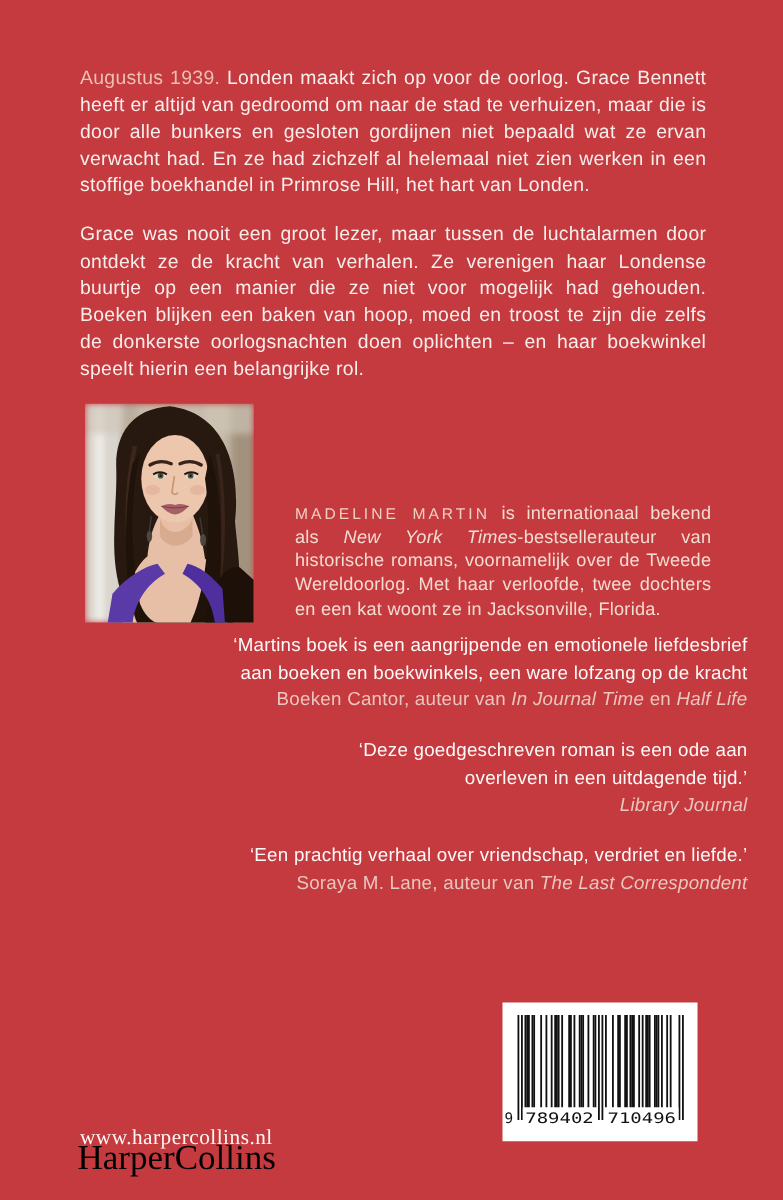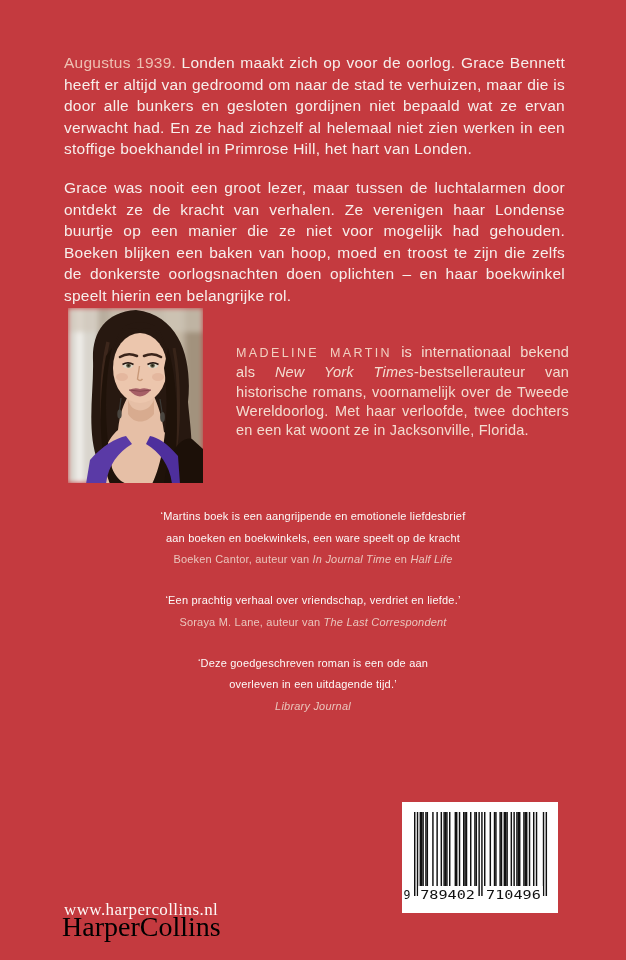--- a/index.html
+++ b/index.html
@@ -17,35 +17,35 @@
   .synopsis {
     position:absolute; top:52px; left:64px; width:501px;
     color:#f7eeeb; font-size:15.5px; line-height:21.6px;
     text-align:justify; letter-spacing:0.25px;
   }
   .synopsis p { margin:0; }
   .synopsis p + p { margin-top:17px; }
   .accent { color:#eec0b2; }
 
   
-  .author { position:absolute; top:308px; left:68px; width:501px; display:flex; }
+  .author { position:absolute; top:323px; left:68px; width:501px; display:flex;align-items:flex-end; }
   .photo { width:135px; height:175px; flex:0 0 135px; display:block; }
   .bio {
     margin:0 0 0 33px; padding-top:35px; width:333px;
     color:#f3dcd0; font-size:14.5px; line-height:19.3px;
     text-align:justify; letter-spacing:0.2px;
   }
   .author-name { font-size:12.5px; letter-spacing:2.4px; color:#f1cfc0; }
   .it { font-style:italic; }
 
   
   .quotes {
     position:absolute; top:506px; left:28px; width:570px;
-    text-align:center; color:#fcf9f8;
-    font-size:11px; line-height:21.7px; letter-spacing:0.2px;
+    text-align:right; color:#fcf9f8;
+    font-size:15px; line-height:21.7px; letter-spacing:0.2px;
   }
   .quote { margin-bottom:19px; }
   .attr { color:#eac6bd; }
 
   
   .logo {
     position:absolute; left:62px; top:913px; line-height:1;
     color:#000000; font-family:"Liberation Serif", serif; font-size:28px;
   }
   .website {
@@ -134,31 +134,31 @@
 
       <path d="M18 176 L22 152 C34 138 48 130 58 128 L64 136 C50 144 40 158 38 176 Z" fill="#5a3aa6"></path>
       <path d="M112 176 L110 148 C98 134 90 130 82 128 L78 136 C92 144 102 158 104 176 Z" fill="#4e2f9d"></path>
     </svg>
     <p class="bio"><span class="author-name">MADELINE MARTIN</span><span> is internationaal bekend als </span><span class="it">New York Times</span><span>-bestsellerauteur van historische romans, voornamelijk over de Tweede Wereldoorlog. Met haar verloofde, twee dochters en een kat woont ze in Jacksonville, Florida.</span></p>
   </section>
 
   <section class="quotes" id="quotes">
       <div class="quote">
         <div>‘Martins boek is een aangrijpende en emotionele liefdesbrief</div>
-        <div>aan boeken en boekwinkels, een ware speelt op de kracht</div>
+        <div>aan boeken en boekwinkels, een ware lofzang op de kracht</div>
         <div class="attr"><span>Boeken Cantor, auteur van </span><span class="it">In Journal Time</span><span> en </span><span class="it">Half Life</span></div>
-      </div>
-      <div class="quote">
-        <div>‘Een prachtig verhaal over vriendschap, verdriet en liefde.’</div>
-        <div class="attr"><span>Soraya M. Lane, auteur van </span><span class="it">The Last Correspondent</span></div>
       </div>
       <div class="quote">
         <div>‘Deze goedgeschreven roman is een ode aan</div>
         <div>overleven in een uitdagende tijd.’</div>
         <div class="attr"><span class="it">Library Journal</span></div>
+      </div>
+      <div class="quote">
+        <div>‘Een prachtig verhaal over vriendschap, verdriet en liefde.’</div>
+        <div class="attr"><span>Soraya M. Lane, auteur van </span><span class="it">The Last Correspondent</span></div>
       </div>
     </section>
 
   <div class="logo">HarperCollins</div>
   <div class="website">www.harpercollins.nl</div>
 
   <div class="barcode-box" id="barcode"><svg viewBox="0 0 156 111" width="156" height="111">
         <rect x="12.00" y="10" width="1.45" height="84" fill="#111111"></rect>
         <rect x="14.80" y="10" width="1.45" height="84" fill="#111111"></rect>
         <rect x="17.60" y="10" width="1.45" height="74" fill="#111111"></rect>

